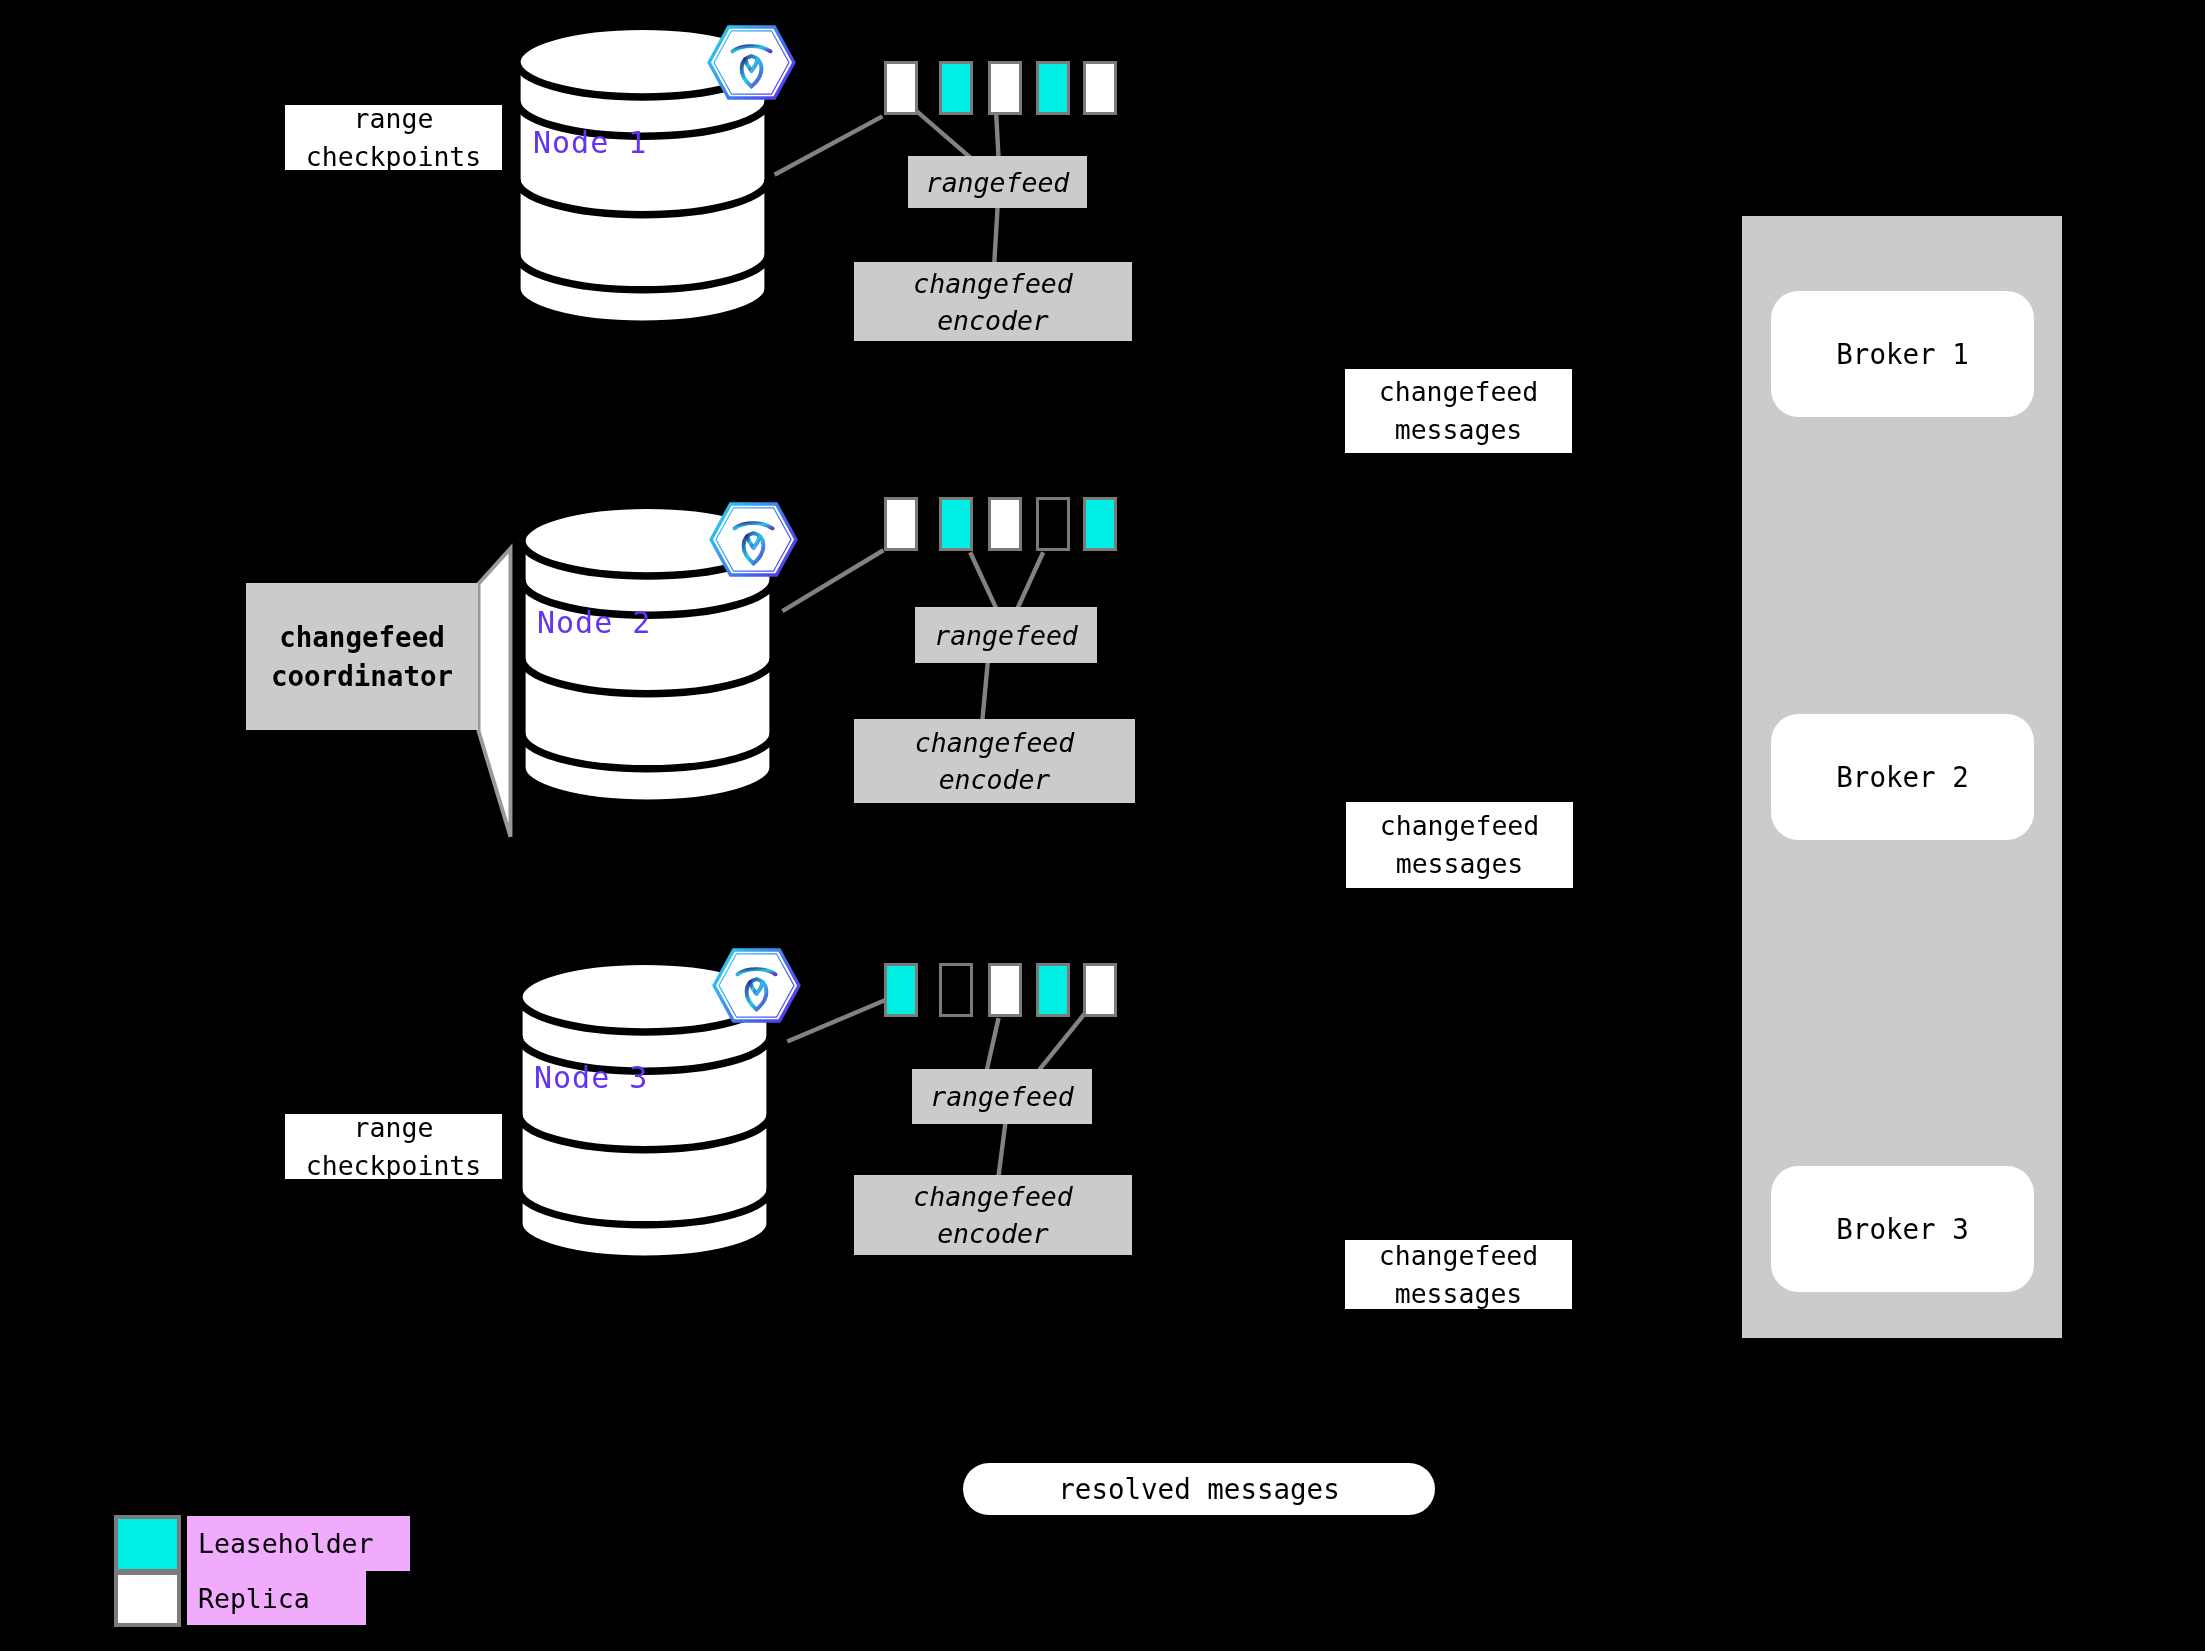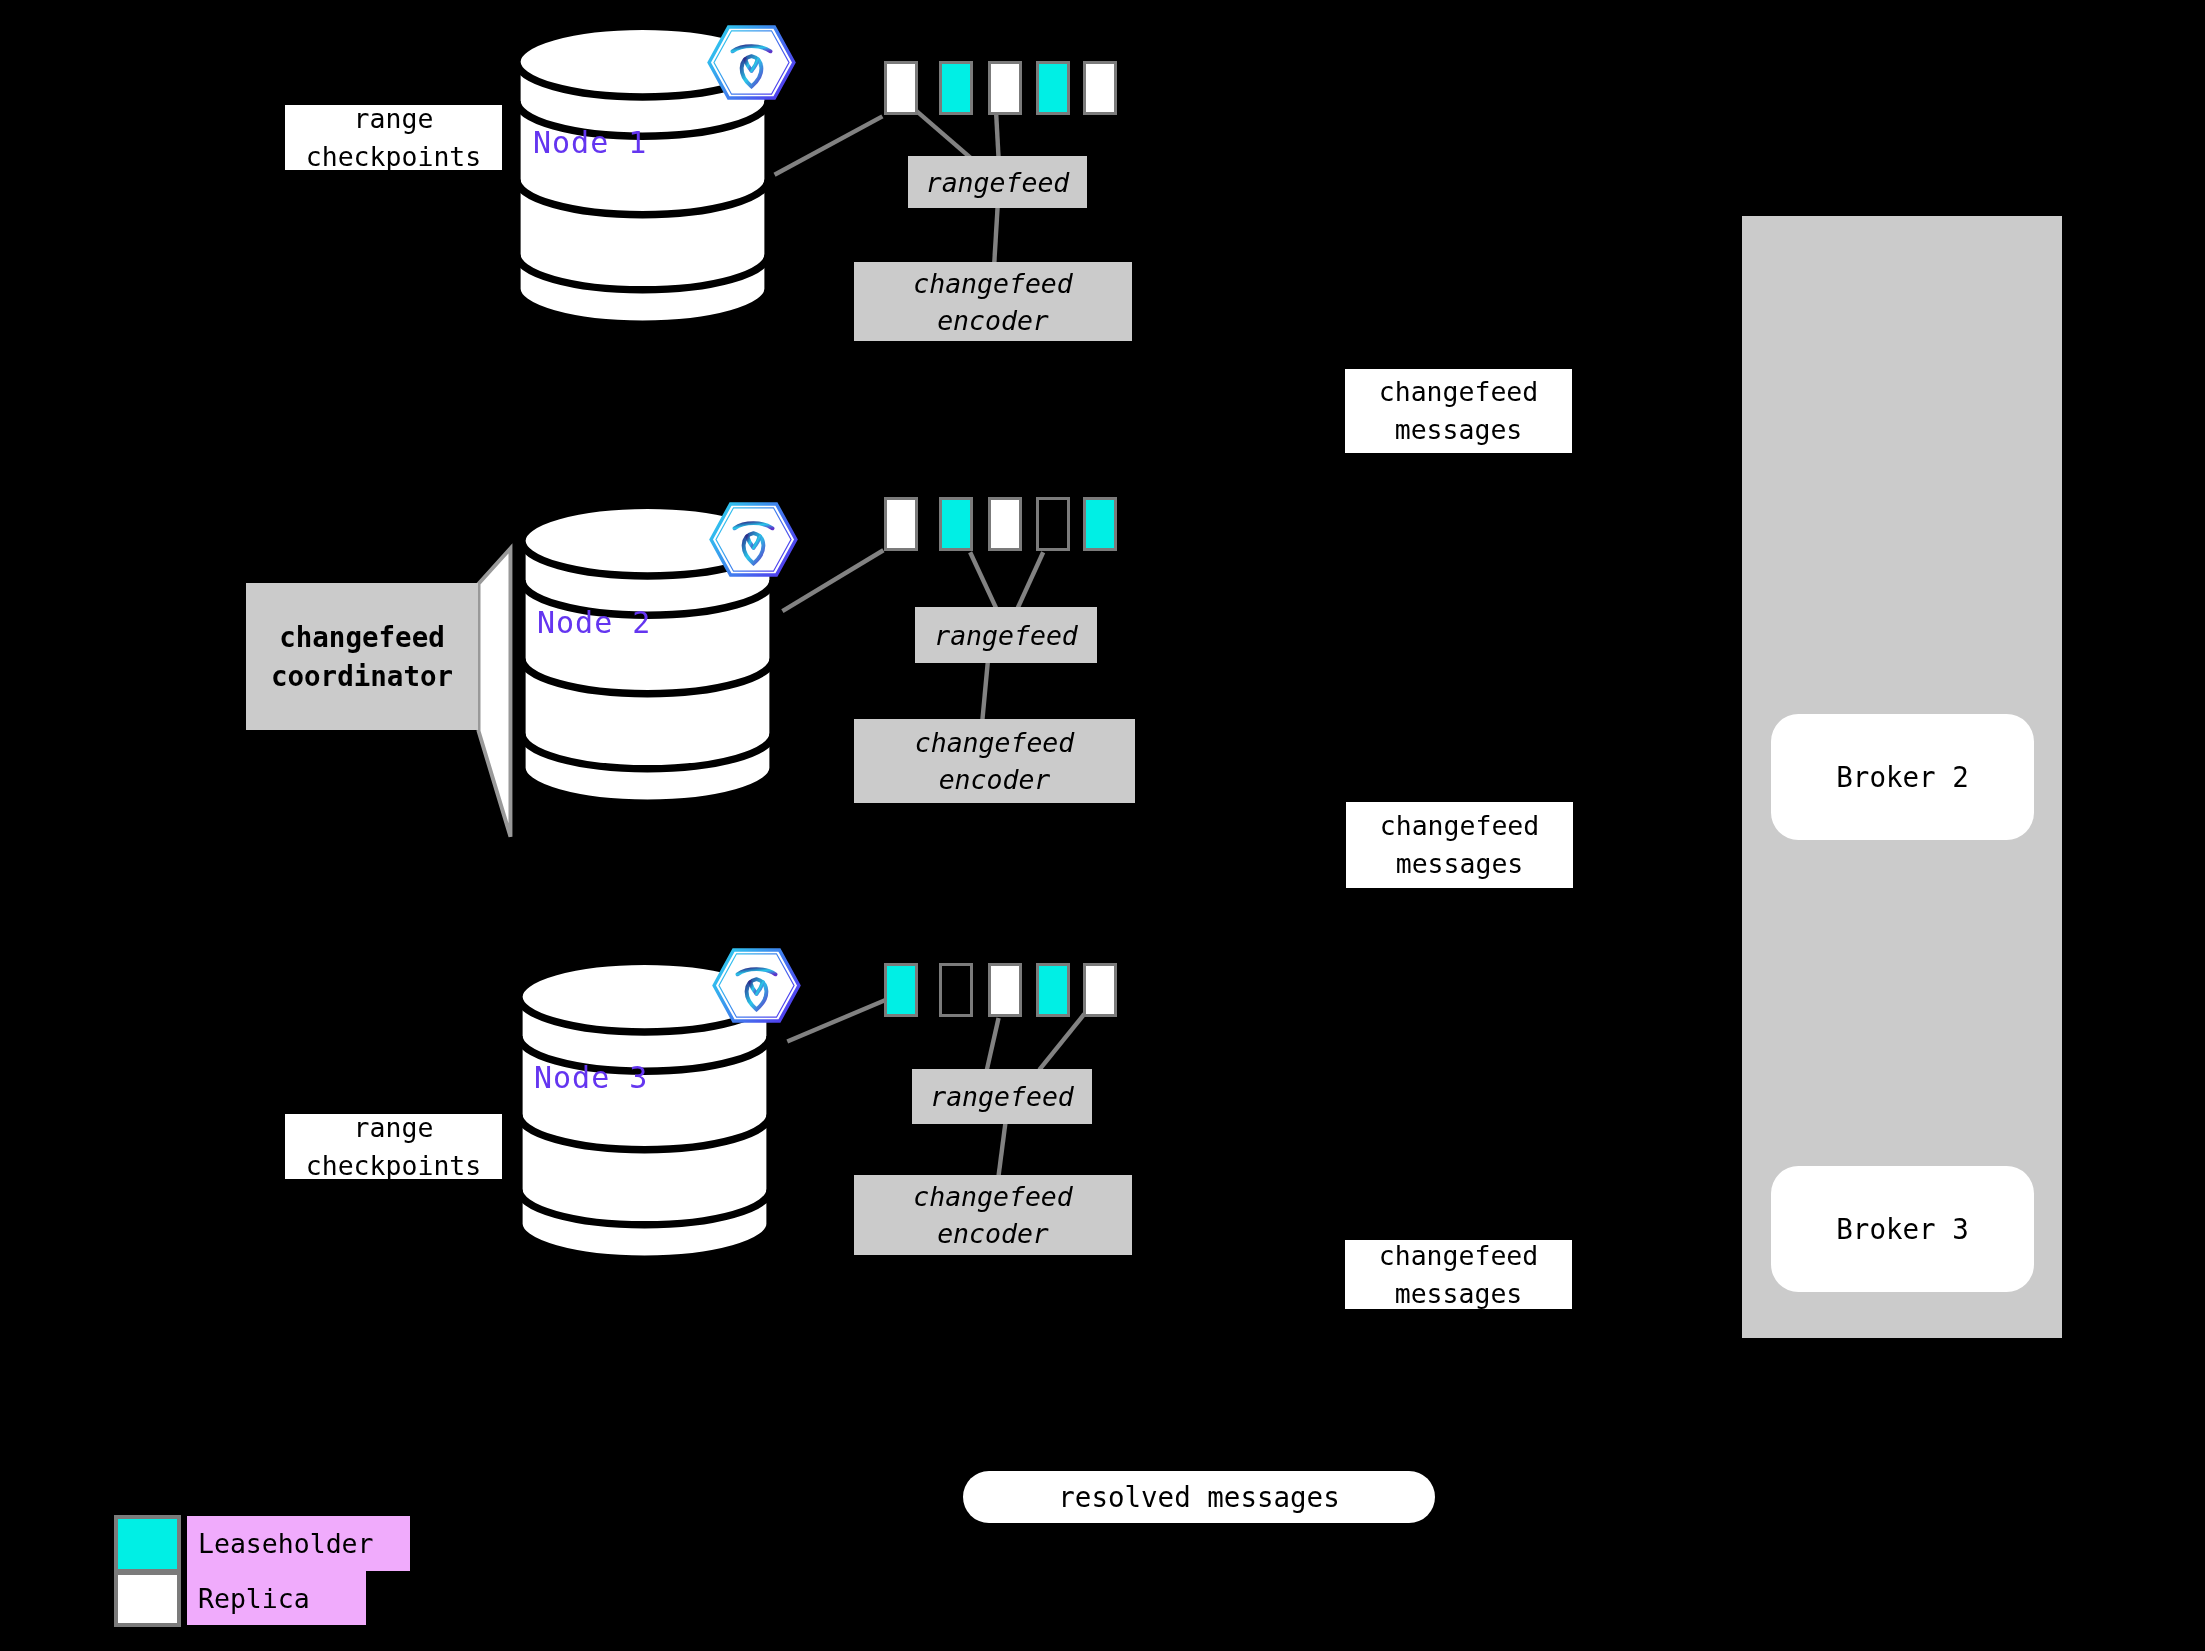--- a/index.html
+++ b/index.html
@@ -15,21 +15,21 @@
           text-align:center;font-size:26.5px;line-height:38px;}
   .node-label{color:var(--node-label,#6435f0);font-weight:normal;font-size:30px;text-align:left;
               letter-spacing:1px;}
   .square{position:absolute;width:34px;height:54px;border:3.9px solid #7b7b7b;box-sizing:border-box;}
   .square.leaseholder{background:var(--cyan,#00efe5);}
   .square.replica{background:#fff;}
   .square.outline{background:transparent;}
   .broker{position:absolute;left:29px;width:263px;height:126px;background:#fff;border-radius:27.5px;
           display:flex;align-items:center;justify-content:center;font-size:27.5px;}
   .pill{background:#fff;border-radius:26.5px;display:flex;align-items:center;justify-content:center;
-        font-size:27.5px;margin-top:8px;}
+        font-size:27.5px;}
   .legend-label{background:#f0abfc;display:flex;align-items:center;font-size:26.5px;padding-left:11px;
                 box-sizing:border-box;margin-left:6px;}
   .kafka-brand{font-family:"DejaVu Sans","Liberation Sans",sans-serif;font-weight:700;font-size:40px;}
   .coord{background:#cbcbcb;font-weight:bold;font-size:27.5px;line-height:39px;
          display:flex;align-items:center;justify-content:center;text-align:center;}
 </style>
 </head>
 <body>
 
 <div id="canvas">
@@ -174,20 +174,21 @@
 
   <div class="abs msgbox pre" style="left:1345px;top:369px;width:227px;height:84px;">changefeed
 messages</div>
   <div class="abs msgbox pre" style="left:1346px;top:802px;width:227px;height:86px;">changefeed
 messages</div>
   <div class="abs msgbox pre" style="left:1345px;top:1240px;width:227px;height:69px;">changefeed
 messages</div>
 
 
   <div class="abs" style="left:1742px;top:216px;width:320px;height:1122px;background:#cbcbcb;">
+    <div class="broker" style="top:75px;">Broker 1</div>
     <div class="broker" style="top:498px;text-align:center;">Broker 2</div>
     <div class="broker" style="top:942px;margin-top:8px;">Broker 3</div>
   </div>
 
   <div class="abs pill" style="left:963px;top:1463px;width:472px;height:52px;">resolved messages</div>
 
   <div class="abs" style="left:114px;top:1515px;">
     <div class="abs square leaseholder" style="left:0;top:0;width:67px;height:58px;border-width:4.9px;"></div>
     <div class="abs square replica" style="left:0;top:56px;width:67px;height:56px;border-width:4.9px;"></div>
     <div class="abs legend-label" style="left:67px;top:1px;width:223px;height:55px;">Leaseholder</div>

